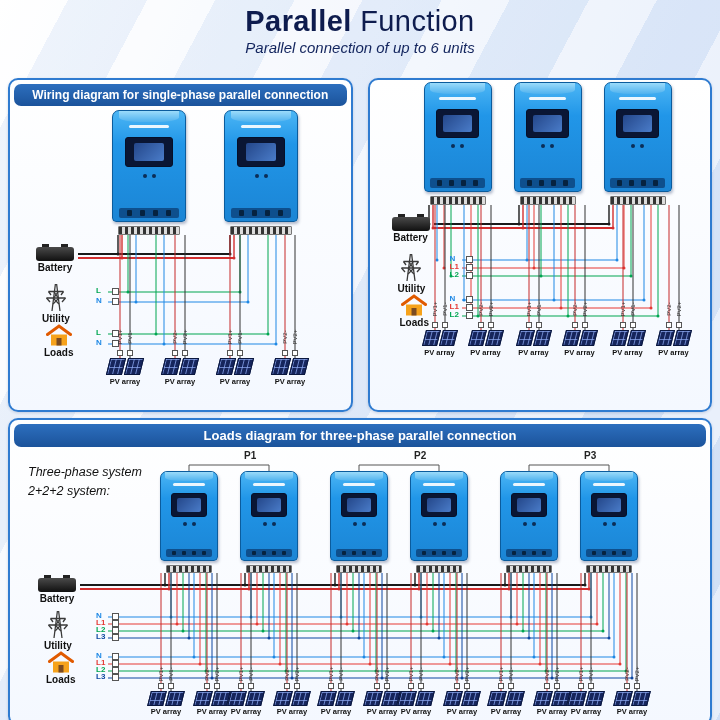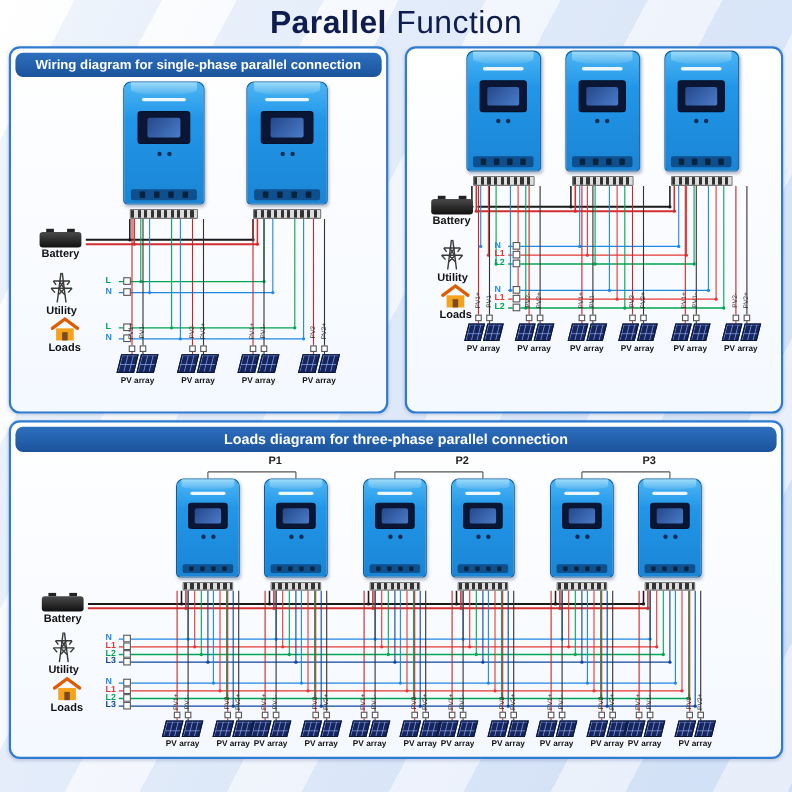--- a/index.html
+++ b/index.html
@@ -7,21 +7,21 @@
   body{font-family:"Liberation Sans",sans-serif;background:linear-gradient(115deg,#ffffff 0%,#f2f6fd 25%,#e3ecfa 55%,#d2e0f6 100%);overflow:hidden;}
   body::before{content:"";position:fixed;left:0;top:0;width:720px;height:720px;
     background:repeating-linear-gradient(118deg,rgba(255,255,255,.45) 0 60px,rgba(205,222,245,.30) 60px 130px);
     pointer-events:none;z-index:0;}
   .page{position:relative;z-index:1;width:720px;height:720px;padding:6px 8px;}
   .page-header{text-align:center;}
   h1{font-size:29px;color:#0e1c4e;letter-spacing:.4px;line-height:1.1;}
   .t-strong{font-weight:800;}
   .t-rest{font-weight:400;}
   .subtitle{font-style:italic;font-size:15px;color:#13255e;margin-top:1px;}
-  .top-row{display:flex;gap:15px;margin-top:4px;}
+  .top-row{display:flex;gap:15px;margin-top:22px;}
   .panel{border:2px solid #2f7bd0;border-radius:10px;background:linear-gradient(180deg,#ffffff,#f4f8ff);position:relative;overflow:hidden;box-shadow:0 1px 3px rgba(20,50,110,.18);}
   .top-row .panel{width:349px;height:334px;}
   .panel-wide{margin-top:6px;height:308px;}
   .panel-header{margin:4px 4px 2px;background:linear-gradient(180deg,#2d6fbe,#1b539b);color:#fff;font-weight:700;font-size:12px;text-align:center;padding:4px 2px;border-radius:7px;}
   .panel-wide .panel-header{font-size:13px;}
   .panel-desc{font-style:italic;font-size:11.5px;color:#111;margin:1px 6px 2px;white-space:pre-line;}
   .desc-abs{position:absolute;left:12px;top:42px;font-size:12.5px;line-height:1.5;z-index:3;width:140px;}
   .diagram{position:relative;margin:0 2px;width:auto;}
 
   .inverter{position:absolute;background:linear-gradient(180deg,#4cb6f5 0%,#2196e8 30%,#1b85d5 100%);border:1px solid #0b5c9d;border-radius:7px 7px 4px 4px;box-shadow:1px 2px 3px rgba(10,30,80,.3);z-index:2;}
@@ -50,20 +50,21 @@
   .pv-label{position:absolute;font-size:7.5px;font-weight:700;color:#111;text-align:center;z-index:2;line-height:1;}
   .pv-term{position:absolute;font-size:6px;color:#333;transform:rotate(-90deg);width:22px;text-align:center;z-index:2;line-height:1;}
   .group-label{position:absolute;font-size:10px;font-weight:700;color:#222;z-index:2;padding-left:24px;}
 </style>
 </head>
 <body>
 
 <div class="page">
   <div class="page-header">
     <h1><span class="t-strong">Parallel</span><span class="t-rest"> Function</span></h1>
+    <div class="subtitle">Parallel connection of up to 6 units</div>
   </div>
 
   <div class="top-row">
     <section class="panel">
       <div class="panel-header">Wiring diagram for single-phase parallel connection</div>
       <div class="diagram" id="dia0" style="height: 286px;">
           <svg width="341" height="286" style="position: absolute; left: 0px; top: 0px; z-index: 1;">
             <line x1="66" y1="146" x2="218" y2="146" stroke="#1a1a1a" stroke-width="1.8"></line>
             <line x1="106" y1="146" x2="106" y2="127" stroke="#1a1a1a" stroke-width="1.4"></line>
             <circle cx="106" cy="146" r="1.5" fill="#1a1a1a"></circle>
@@ -429,20 +430,22 @@
           <div class="pv-term" style="left: 286px; top: 226px;">PV2-</div>
           <div class="pv-term" style="left: 296px; top: 226px;">PV2+</div>
           <div class="mini-box" style="left: 294px; top: 242px; width: 6px; height: 6px;"></div>
           <div class="mini-box" style="left: 304px; top: 242px; width: 6px; height: 6px;"></div>
         </div>
     </section>
   </div>
 
   <section class="panel panel-wide">
     <div class="panel-header">Loads diagram for three-phase parallel connection</div>
+    <div class="panel-desc desc-abs">Three-phase system
+2+2+2 system:</div>
     <div class="diagram" id="dia2" style="height: 276px;">
         <svg width="696" height="276" style="position: absolute; left: 0px; top: 0px; z-index: 1;">
           <line x1="68" y1="136" x2="573" y2="136" stroke="#1a1a1a" stroke-width="1.8"></line>
           <line x1="153" y1="136" x2="153" y2="124" stroke="#1a1a1a" stroke-width="1.4"></line>
           <circle cx="153" cy="136" r="1.5" fill="#1a1a1a"></circle>
           <line x1="233" y1="136" x2="233" y2="124" stroke="#1a1a1a" stroke-width="1.4"></line>
           <circle cx="233" cy="136" r="1.5" fill="#1a1a1a"></circle>
           <line x1="323" y1="136" x2="323" y2="124" stroke="#1a1a1a" stroke-width="1.4"></line>
           <circle cx="323" cy="136" r="1.5" fill="#1a1a1a"></circle>
           <line x1="403" y1="136" x2="403" y2="124" stroke="#1a1a1a" stroke-width="1.4"></line>

